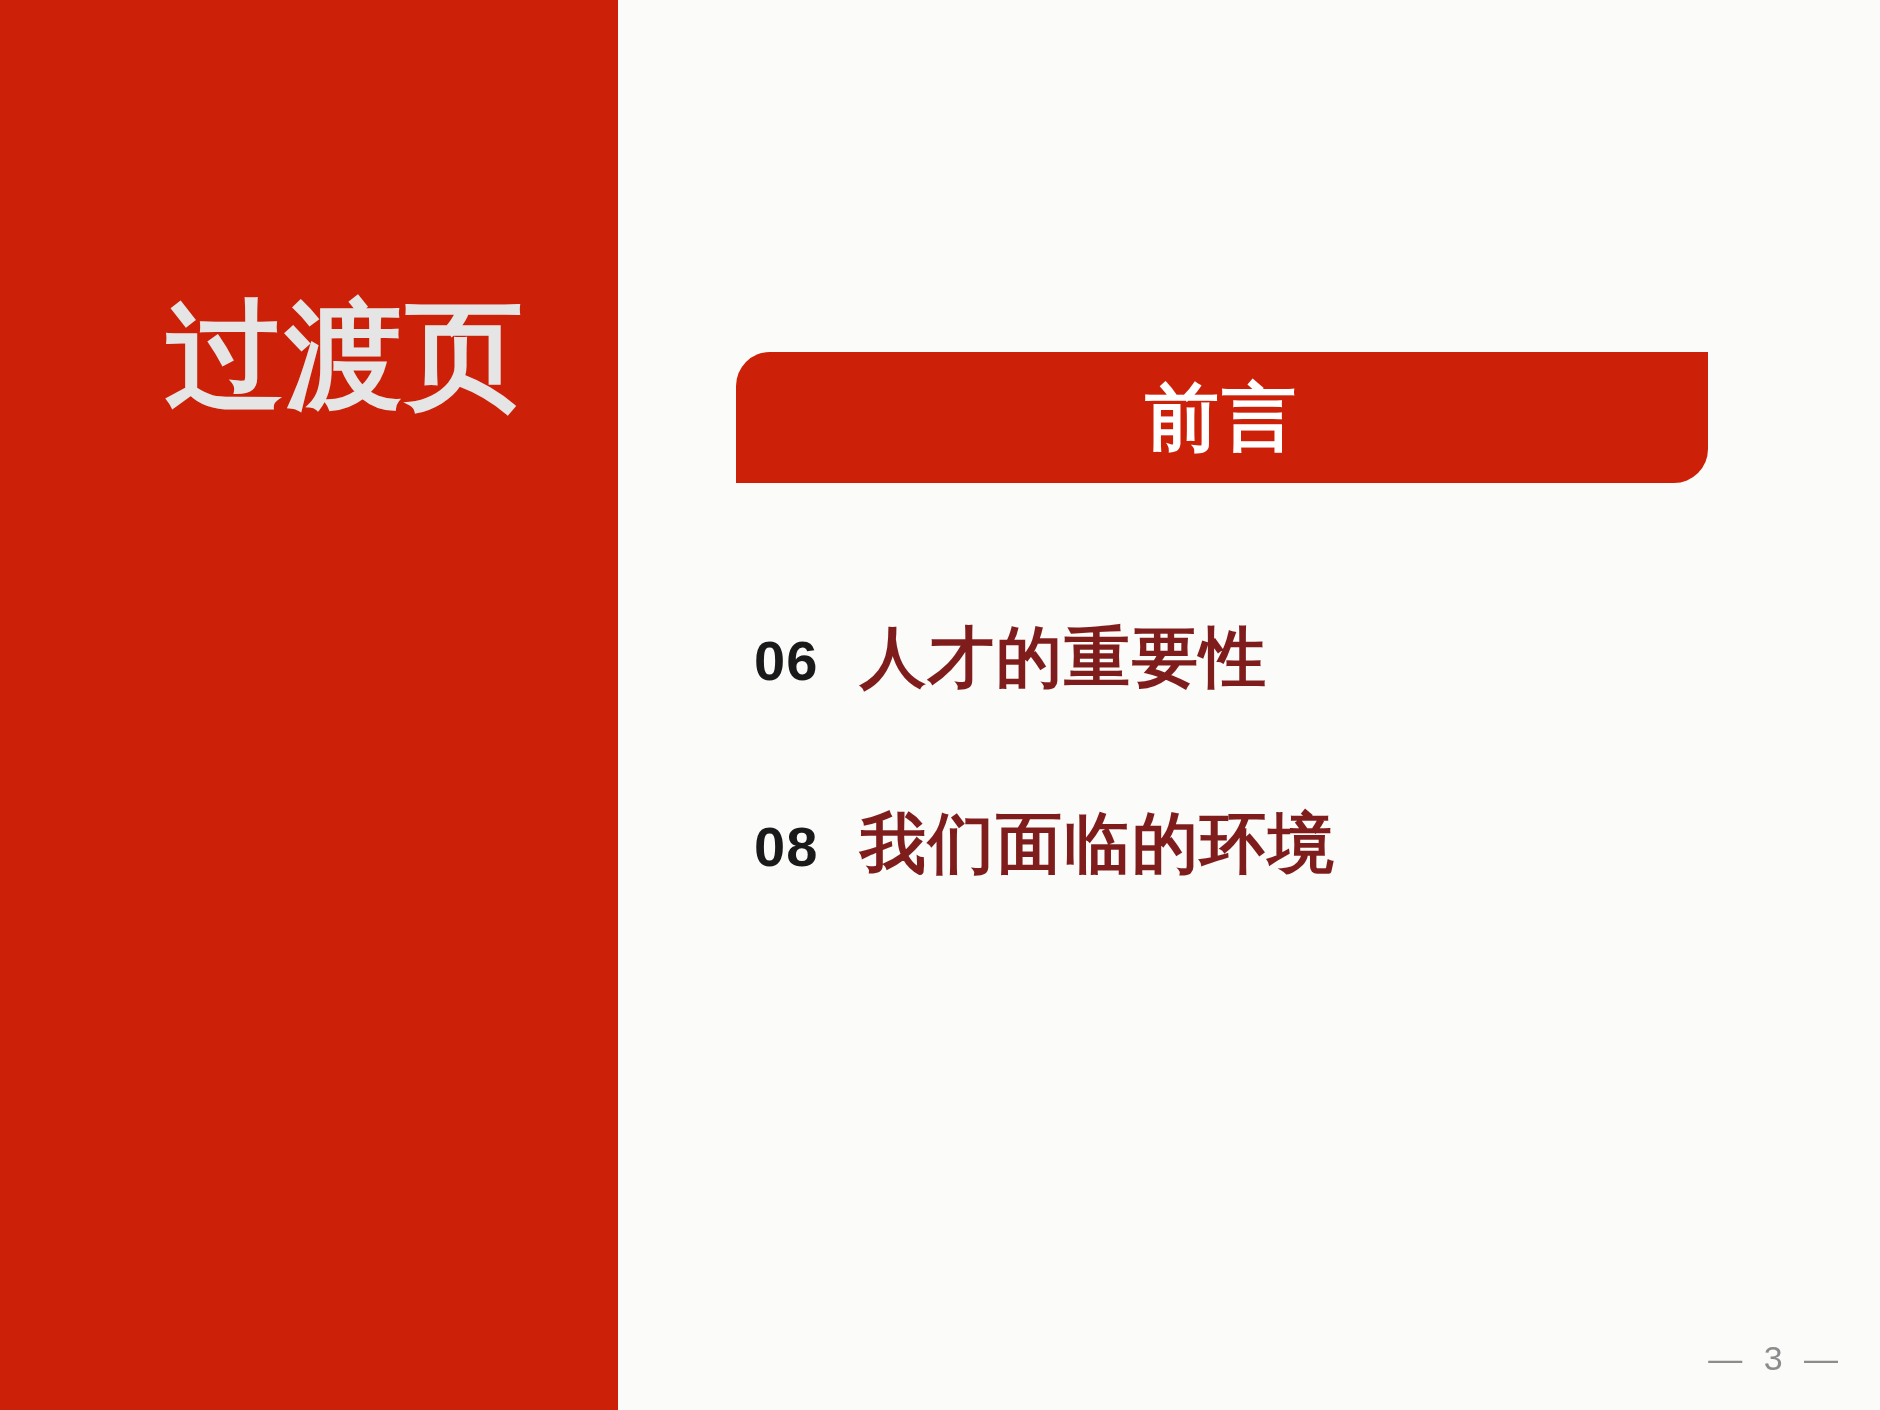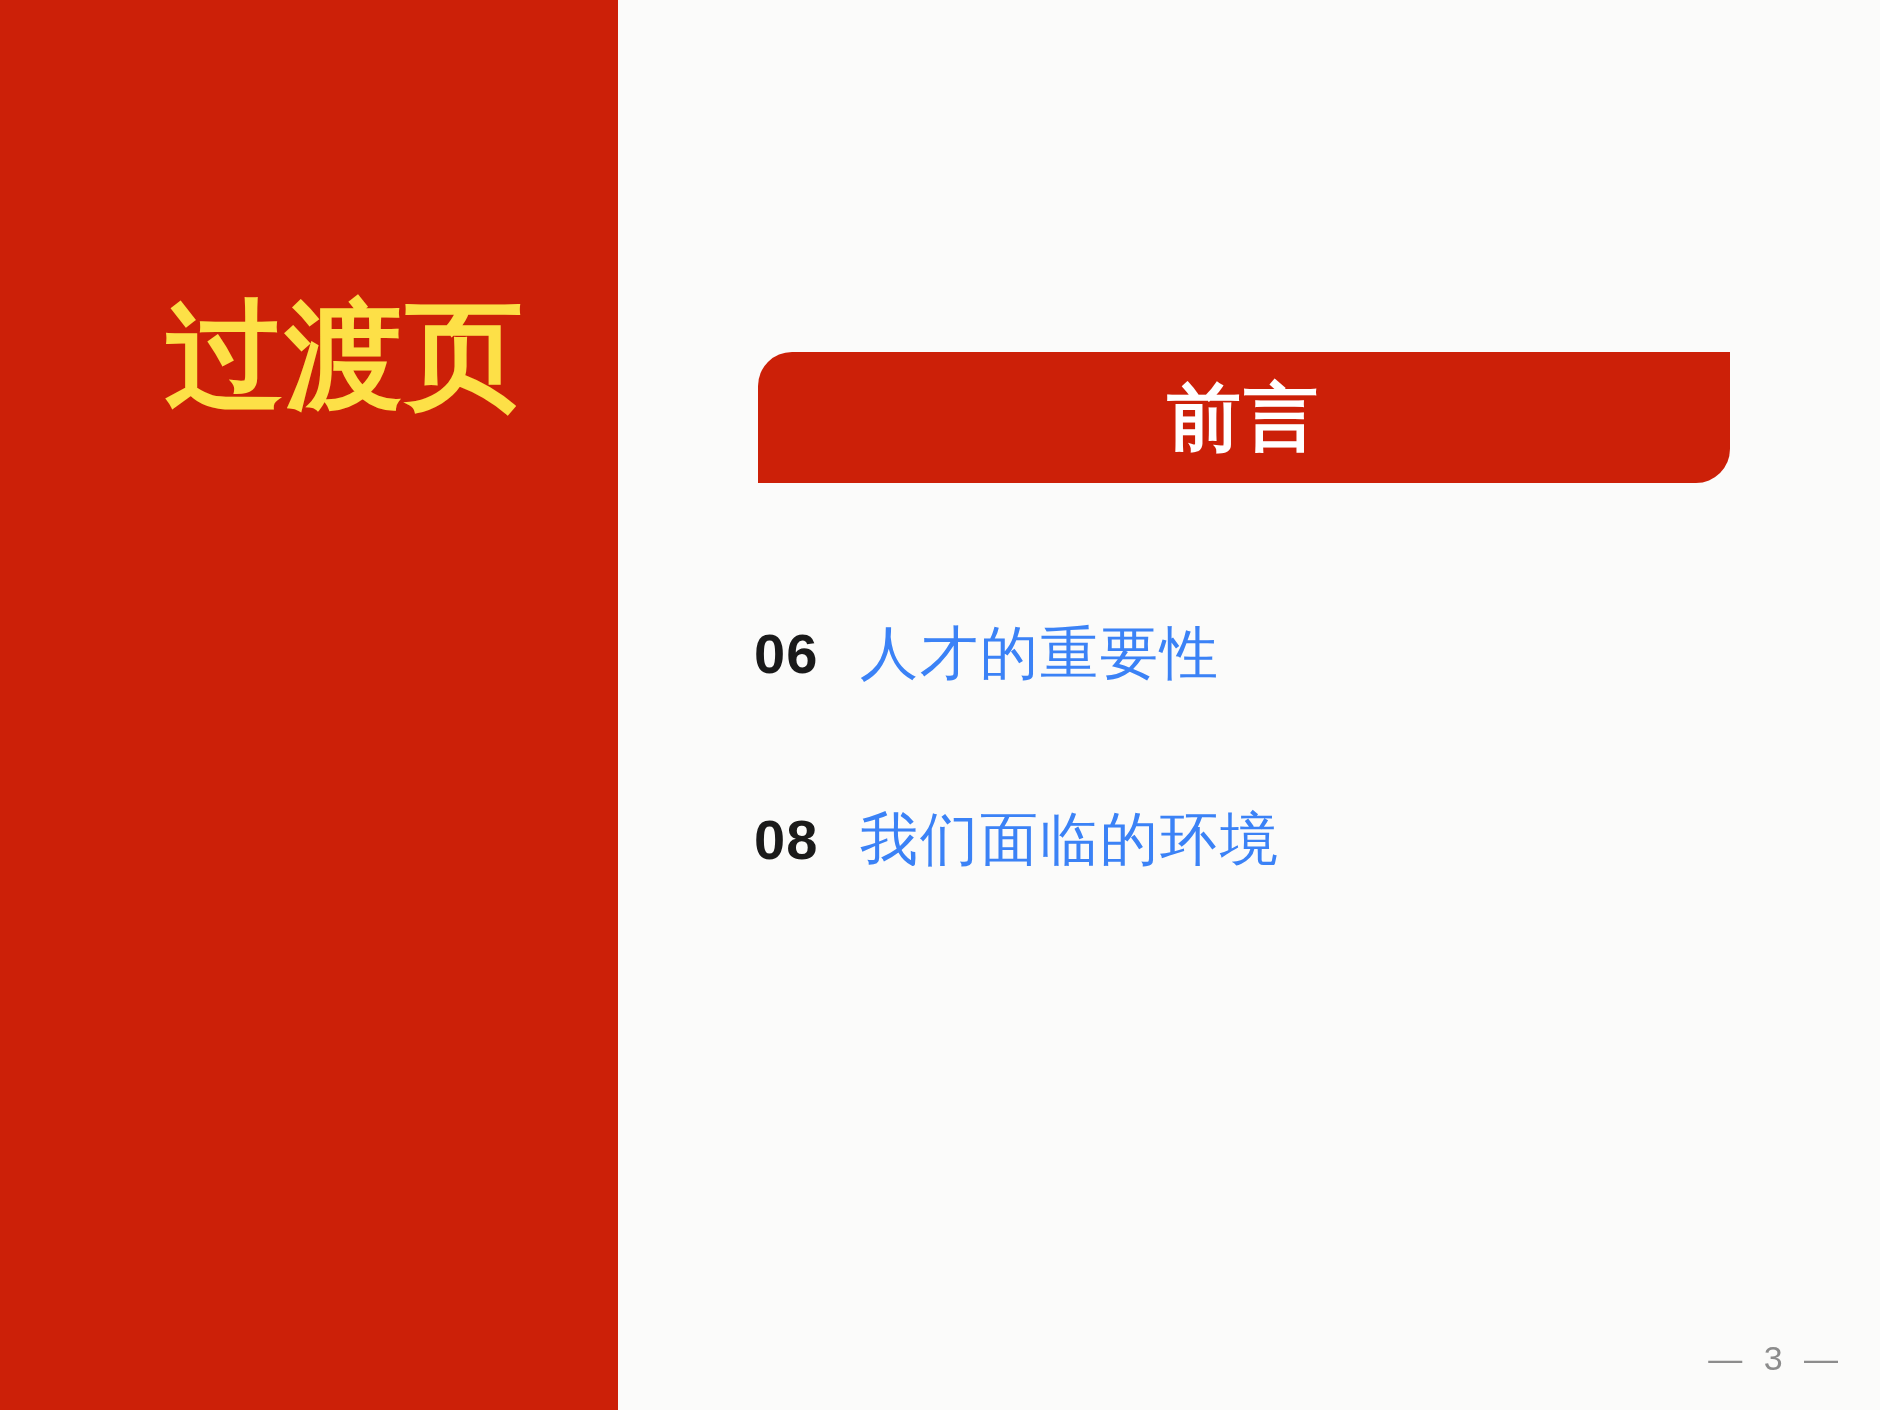--- a/index.html
+++ b/index.html
@@ -29,41 +29,41 @@
     width: 618px;
     height: 1410px;
     background: #cc2008;
   }
   .sidebar-title {
     position: absolute;
     left: 0;
     top: 288px;
     width: 690px;
     text-align: center;
-    color: #fde047;
+    color: #e5e5e5;
     font-size: 118px;
     font-weight: 700;
     letter-spacing: 2px;
     line-height: 1.15;
     white-space: nowrap;
   }
 
   
   .content {
     position: absolute;
     left: 618px;
     top: 0;
     width: 1262px;
     height: 1410px;
     background: #fbfbfa;
   }
 
   .section-banner {
     position: absolute;
-    left: 140px;       
+    left: 118px;       
     top: 352px;
     width: 972px;      
     height: 131px;
     background: #cc2008;
     border-radius: 34px 0px 34px 0px;
     box-sizing: border-box;
     display: flex;
     align-items: center;
     justify-content: center;
   }
@@ -92,23 +92,23 @@
   .agenda-num {
     color: #1a1a1a;
     font-size: 56px;
     font-weight: 700;
     letter-spacing: 1px;
     line-height: 1;
     width: 106px;
     flex: 0 0 106px;
   }
   .agenda-text {
-    color: #3b82f6;
-    font-size: 58px;
-    font-weight: 400;
+    color: #7f1d1d;
+    font-size: 66px;
+    font-weight: 700;
     letter-spacing: 2px;
     line-height: 1;
   }
 
   .page-number {
     position: absolute;
     right: 36px;       
     bottom: 32px;
     color: #8c8c8c;
     font-size: 34px;

